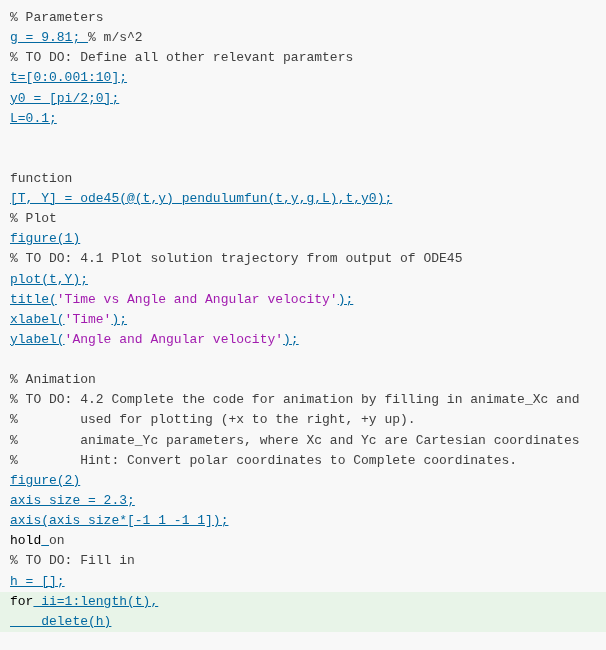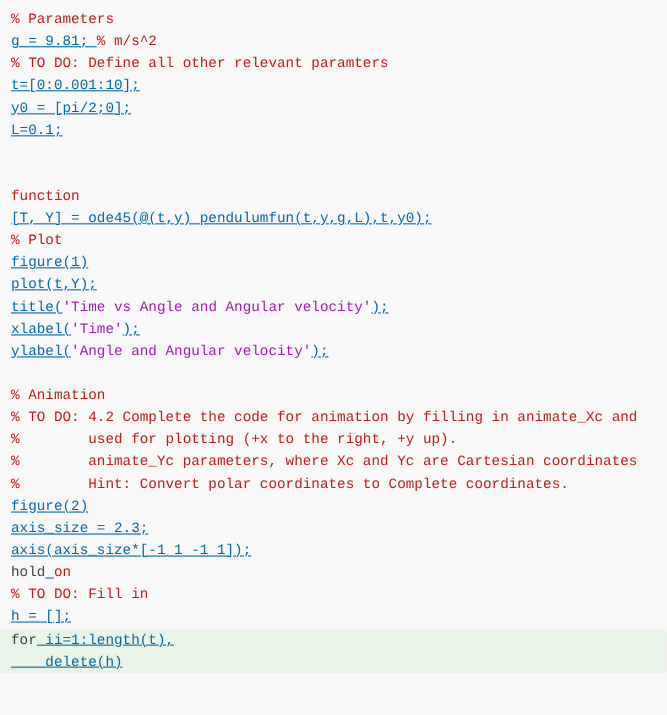--- a/index.html
+++ b/index.html
@@ -22,24 +22,24 @@
     .line {
       display: flex;
       padding: 0 10px;
       white-space: pre;
       min-height: 20px;
     }
     .line.highlighted {
       background: #e8f4e8;
     }
     
-    .c-comment { color: #b91c1c; }
+    .c-comment { color: #404040; }
     .c-default { color: #0369a1; text-decoration: underline; }
     .c-string { color: #a21caf; }
-    .c-keyword { color: #404040; }
+    .c-keyword { color: #000000; }
     .blank { height: 20px; }
   </style>
 </head>
 <body>
 
 <div class="editor">
 
   <div class="line">
     <span class="c-comment">% Parameters</span>
   </div>
@@ -76,20 +76,23 @@
   </div>
 
   <div class="line">
     <span class="c-comment">% Plot</span>
   </div>
 
   <div class="line">
     <span class="c-default">figure(1)</span>
   </div>
 
+  <div class="line">
+    <span class="c-comment">% TO DO: 4.1 Plot solution trajectory from output of ODE45</span>
+  </div>
 
 
   <div class="line">
     <span class="c-default">plot(t,Y);</span>
   </div>
 
   <div class="line">
     <span class="c-default">title(</span><span class="c-string">'Time vs Angle and Angular velocity'</span><span class="c-default">);</span>
   </div>
 

